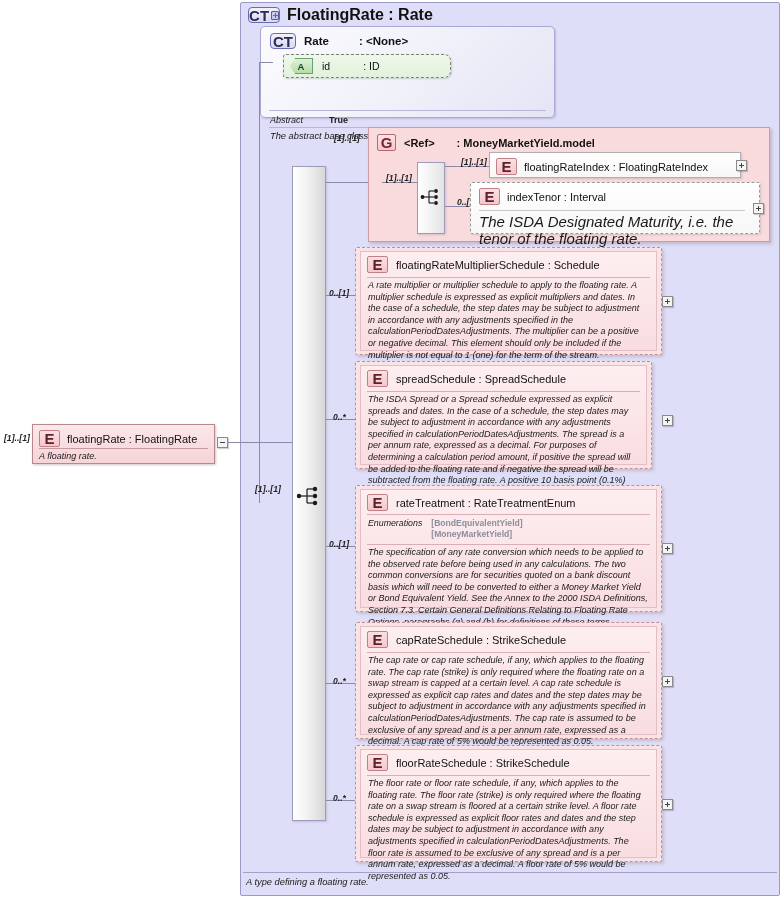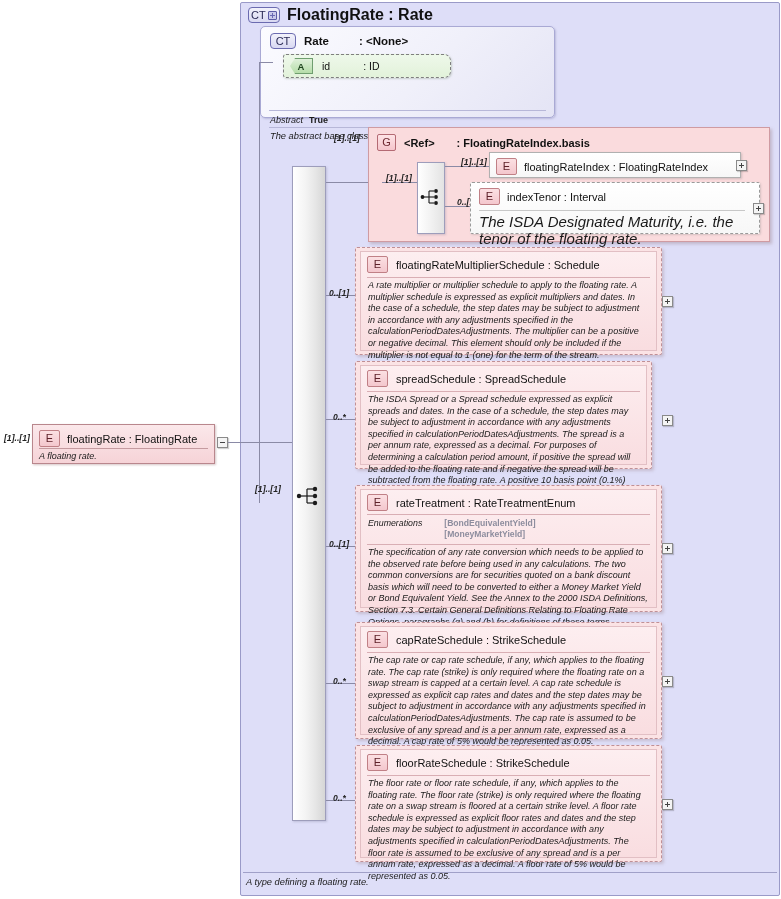--- a/index.html
+++ b/index.html
@@ -36,22 +36,22 @@
     height: 18px;
     display: flex;
     align-items: center;
     gap: 7px;
   }
   .badge {
     display: inline-flex;
     align-items: center;
     justify-content: center;
     font-family: "Liberation Sans", sans-serif;
-    font-size: 11px;
-    font-weight: normal;
+    font-size: 15px;
+    font-weight: bold;
     line-height: 1;
   }
   .badge-ct {
     width: 30px; height: 14px;
     border: 1px solid #6b6bb0;
     border-radius: 4px;
     background: linear-gradient(#f2f2fb, #d9d9f2);
     color: #2a2a55;
     letter-spacing: .2px;
   }
@@ -146,21 +146,21 @@
   .rate-sep {
     position: absolute;
     left: 8px; right: 8px;
     height: 0;
     border-top: 1px solid #b7b7d8;
   }
   .rate-abstract {
     position: absolute;
     left: 9px; top: 88px;
     font-size: 9px;
-    display: flex; gap: 6px; align-items: baseline;
+    display: flex; gap: 26px; align-items: baseline;
   }
   .lbl-italic { font-style: italic; color: #1a1a1a; }
   .val-bold { font-weight: bold; color: #1a1a1a; font-size: 9px; }
   .rate-doc {
     position: absolute;
     left: 9px; top: 104px;
     font-size: 9.3px;
     font-style: italic;
     color: #1a1a1a;
     white-space: nowrap;
@@ -288,21 +288,21 @@
   .sch-head { position: absolute; left: 6px; top: 4px; display: flex; align-items: center; gap: 8px; }
   .sch-sep { position: absolute; left: 6px; right: 6px; border-top: 1px solid #d9aeb4; }
   .sch-doc {
     position: absolute; left: 7px; right: 8px;
     font-size: 9px; font-style: italic; color: #1a1a1a;
     line-height: 11.6px;
   }
   .enum-row {
     position: absolute; left: 7px;
     font-size: 8.8px;
-    display: flex; gap: 22px;
+    display: flex; gap: 9px;
   }
   .enum-vals { color: #8d8d9e; font-weight: bold; font-size: 8.6px; line-height: 11px; }
 
   .plus-box {
     width: 11px; height: 11px;
     border: 1px solid #8a8a8a;
     background: #f4f4f4;
     box-shadow: 1px 1px 1px rgba(0,0,0,.18);
   }
   .plus-box::before {
@@ -395,21 +395,21 @@
   <div class="abs hline" style="left:326px; top:419px; width:29px;"></div>
   <div class="abs hline" style="left:326px; top:546px; width:29px;"></div>
   <div class="abs hline" style="left:326px; top:683px; width:29px;"></div>
   <div class="abs hline" style="left:326px; top:800px; width:29px;"></div>
 
   <div class="abs card" style="left:334px; top:133px;">[1]..[1]</div>
   <div class="abs ref-panel">
     <div class="ref-head">
       <span class="badge badge-g">G</span>
       <span class="ref-label">&lt;Ref&gt;</span>
-      <span class="ref-type">: FloatingRateIndex.basis</span>
+      <span class="ref-type">: MoneyMarketYield.model</span>
     </div>
   </div>
 
   <div class="abs hline" style="left:382px; top:182px; width:36px;"></div>
   <div class="abs card" style="left:386px; top:173px;">[1]..[1]</div>
   <div class="abs ref-seqbar"></div>
   <svg class="abs ref-seq-icon" viewBox="0 0 22 20">
     <circle cx="2.5" cy="10" r="1.9" fill="#1a1a1a"></circle>
     <line x1="4" y1="10" x2="9" y2="10" stroke="#1a1a1a" stroke-width="1.1"></line>
     <line x1="9" y1="4" x2="9" y2="16" stroke="#1a1a1a" stroke-width="1.1"></line>

